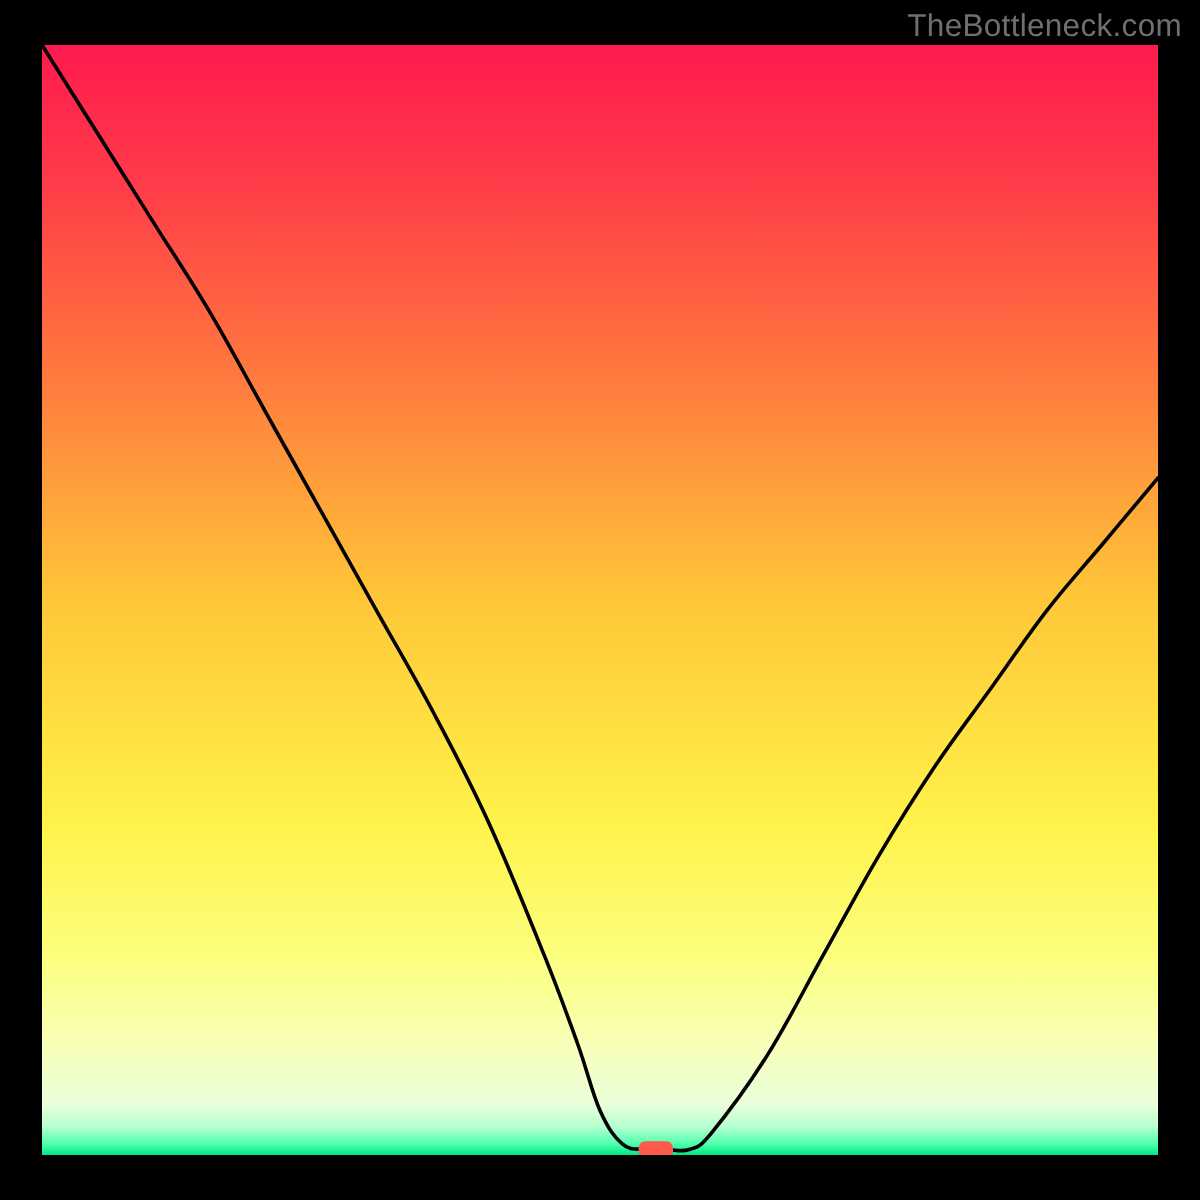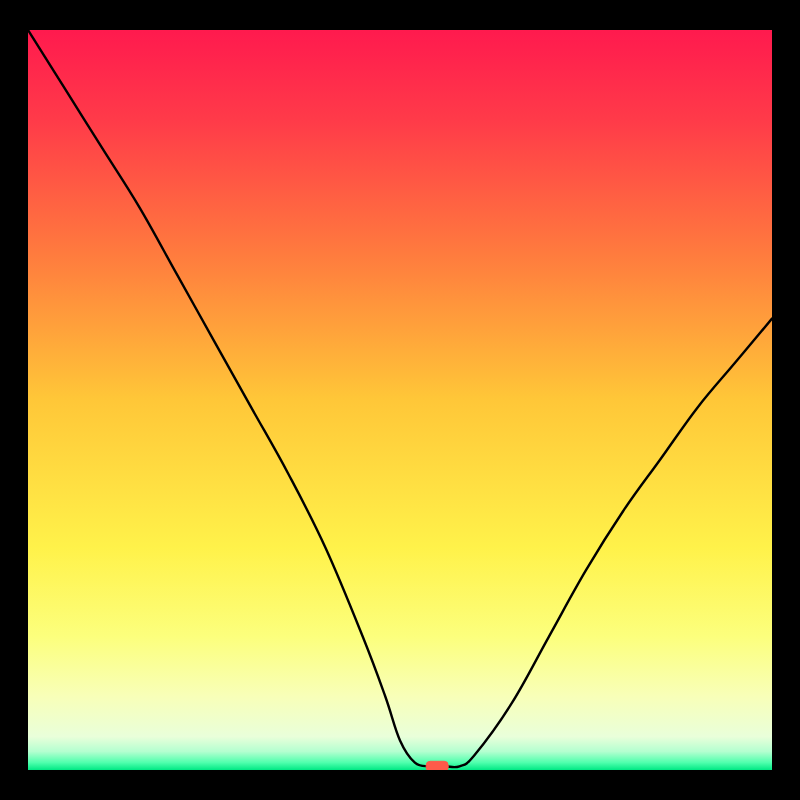--- a/index.html
+++ b/index.html
@@ -38,20 +38,21 @@
   }
   svg {
     display: block;
   }
 </style>
 </head>
 <body>
 
 <div class="frame">
 
+  <div class="watermark">TheBottleneck.com</div>
 
   <div class="plot-wrap">
     <svg id="chart-svg" width="744" height="740" viewBox="0 0 744 740">
       <defs>
         <linearGradient id="bg-grad" x1="0" y1="0" x2="0" y2="1">
             <stop offset="0%" stop-color="#ff1a4e"></stop>
             <stop offset="12%" stop-color="#ff3a49"></stop>
             <stop offset="30%" stop-color="#ff7a3e"></stop>
             <stop offset="50%" stop-color="#ffc738"></stop>
             <stop offset="70%" stop-color="#fff24a"></stop>

